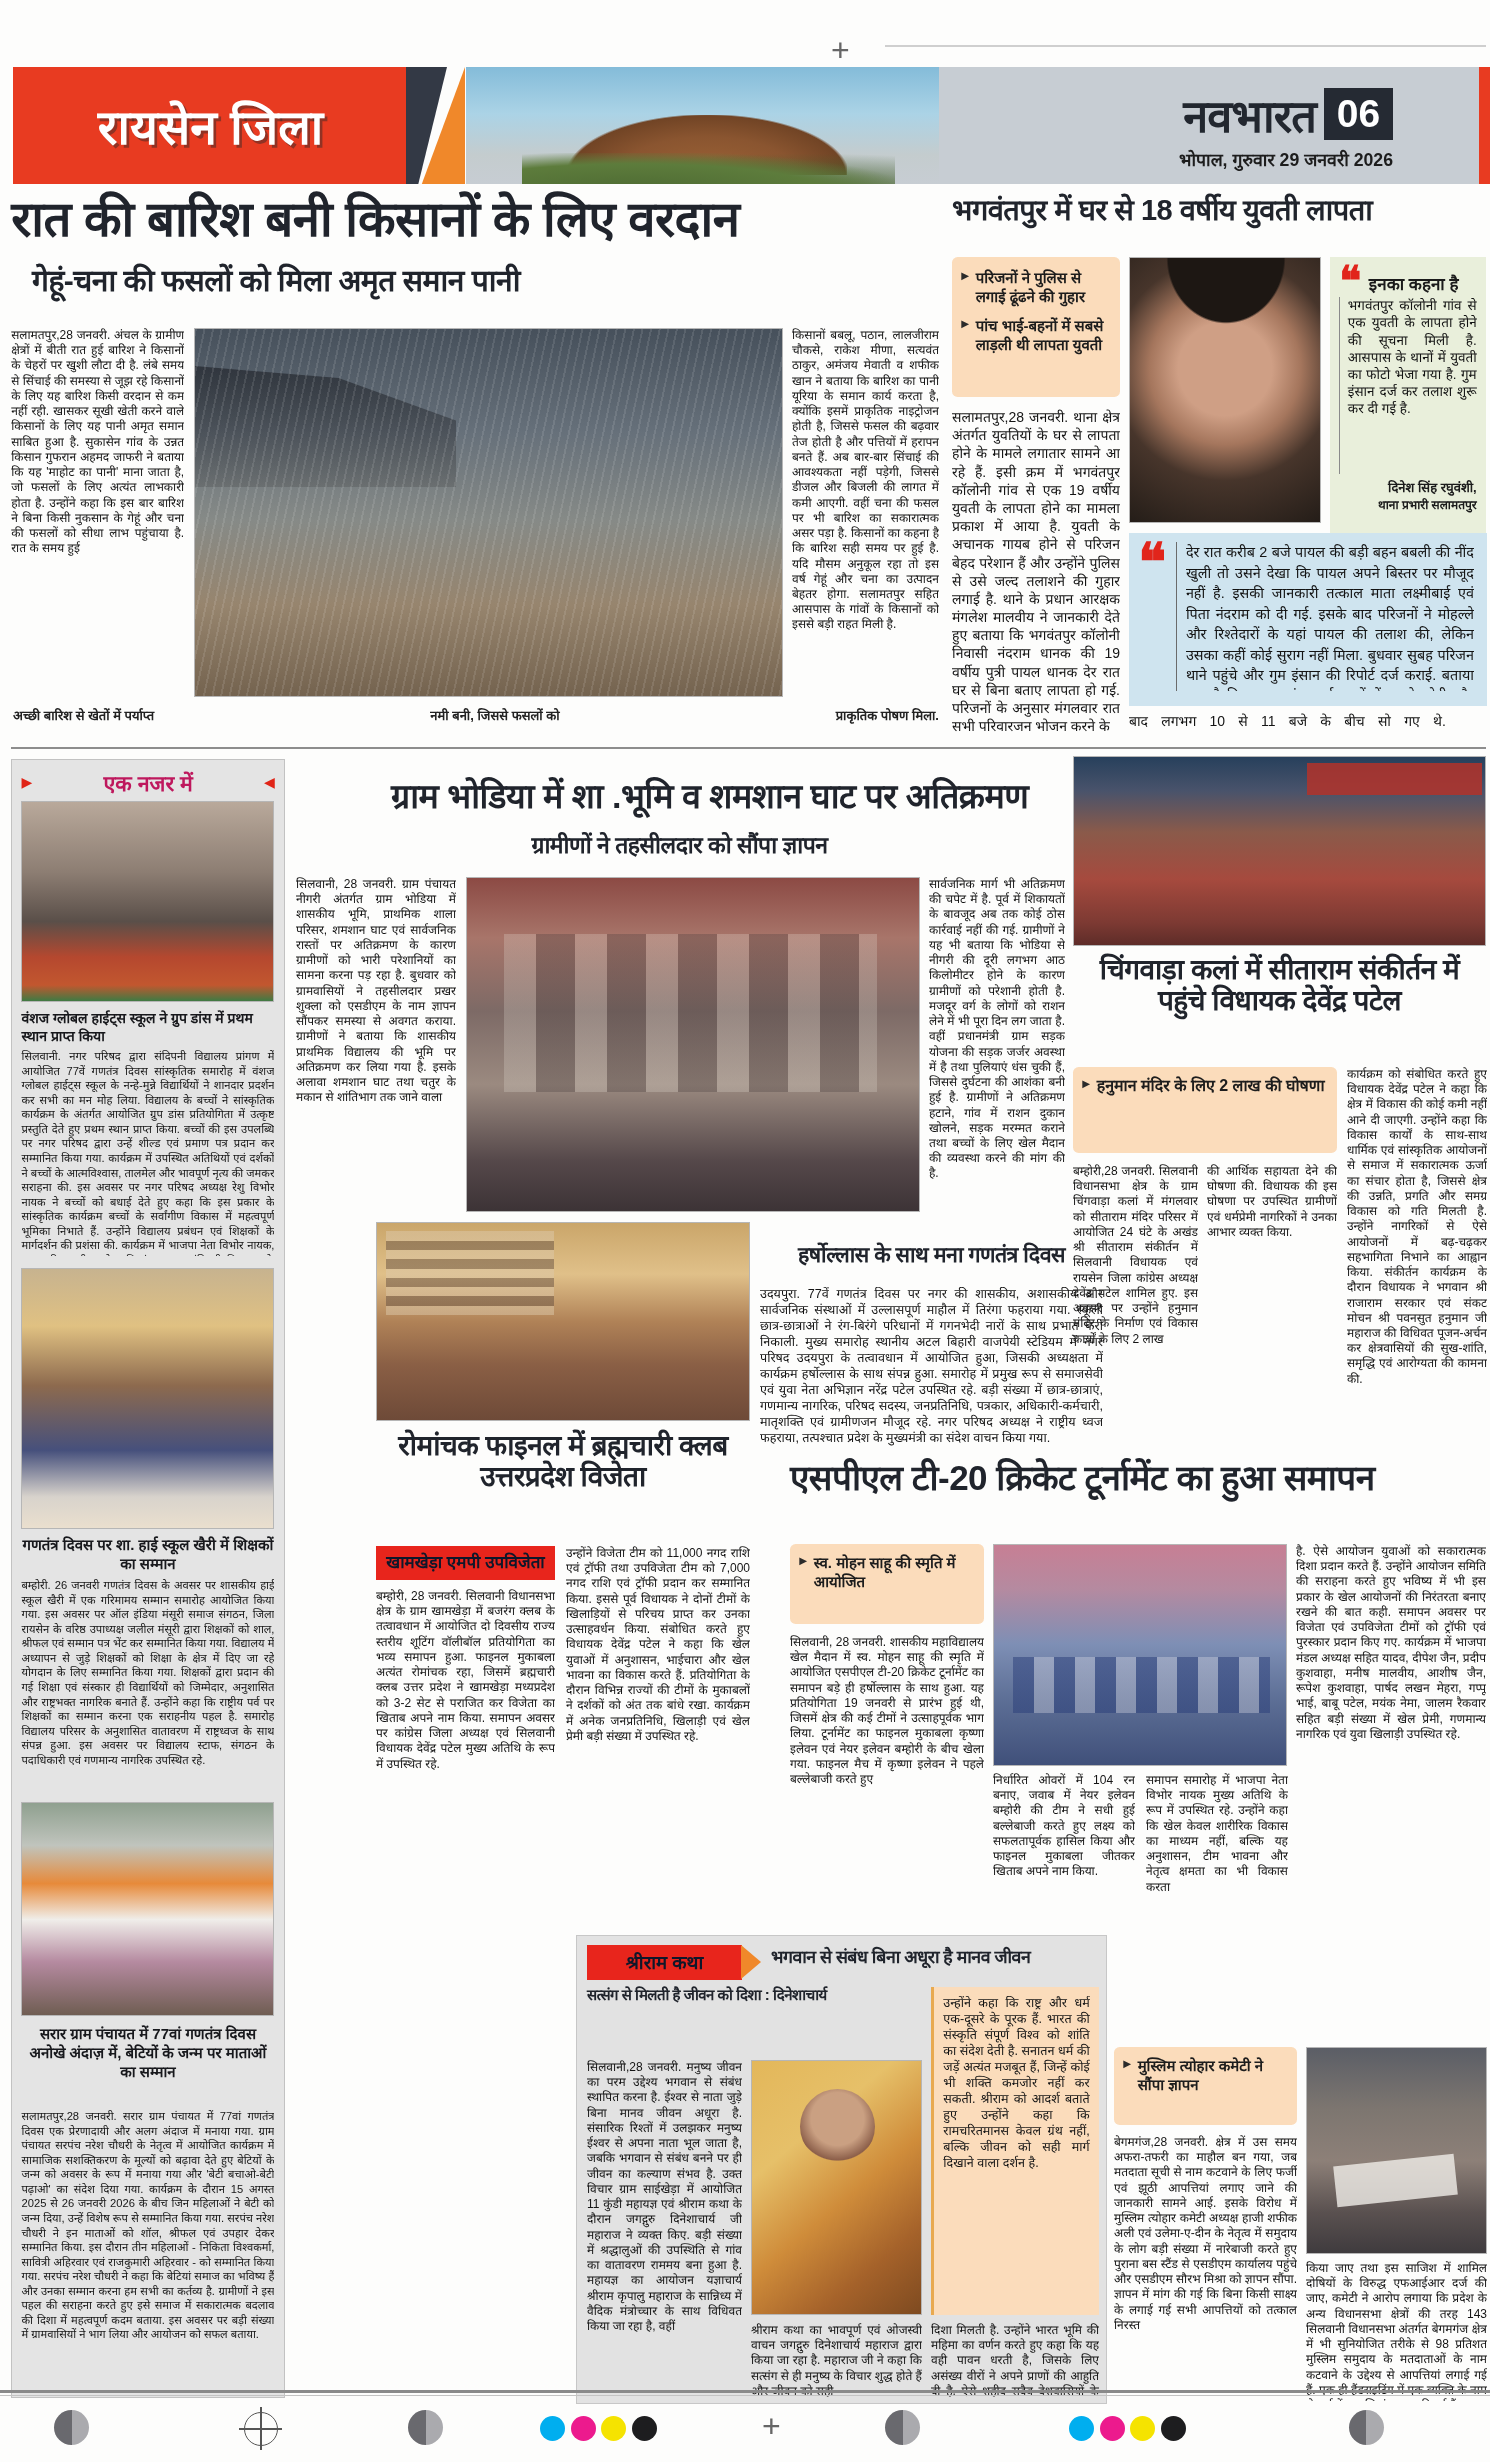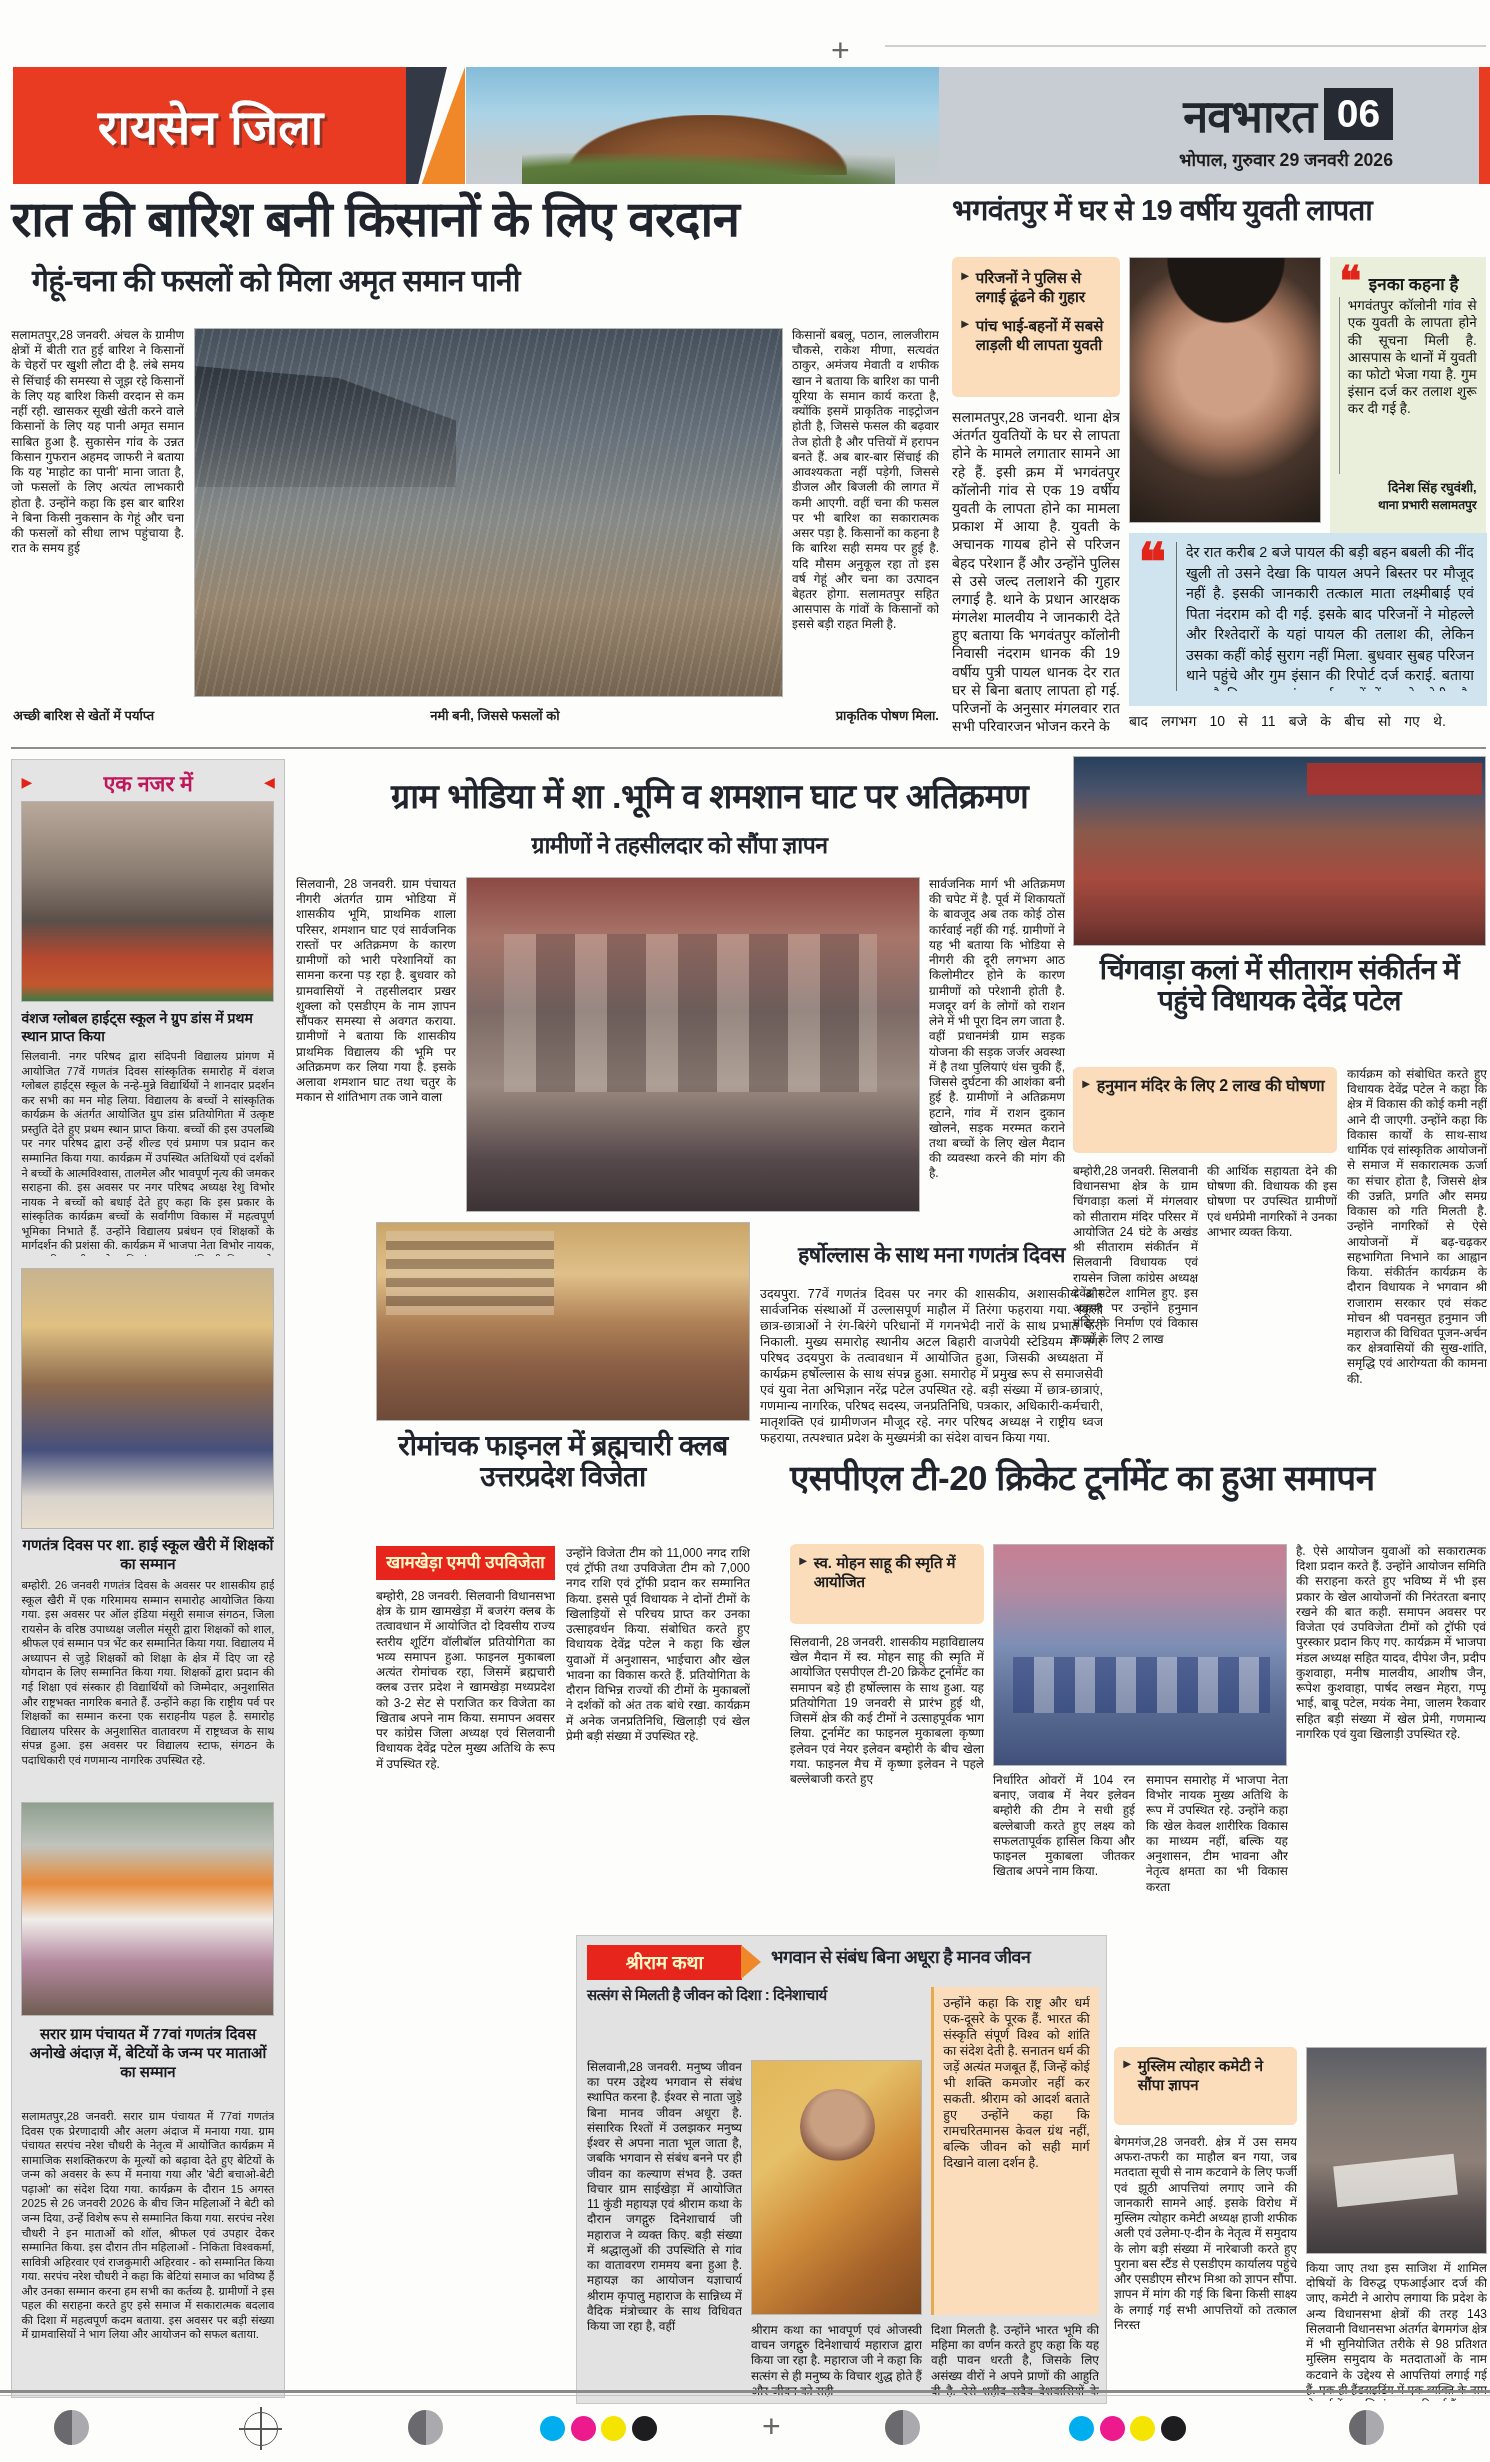--- a/index.html
+++ b/index.html
@@ -8,21 +8,21 @@
   .abs{position:absolute;}
   .hl{font-weight:bold;color:#20242c;line-height:1.12;letter-spacing:-0.5px;}
   .bt{font-size:12px;line-height:1.27;text-align:justify;color:#141414;overflow:hidden;}
   .ph{position:absolute;border:0.9px solid #b6b6b6;box-sizing:border-box;}
   .cap{font-size:13px;color:#222;font-weight:bold;}
   .peach{background:#fbdcbb;border-radius:5.6px;box-sizing:border-box;}
   .bullet-row{display:flex;gap:6.5px;align-items:flex-start;}
   .bullet-arrow{color:#2b2b2b;font-size:10.2px;line-height:1.5;}
   .bullet-txt{font-weight:bold;font-size:15px;line-height:1.28;color:#1d1d1d;}
   .qmark{color:#e1251b;font-size:52px;line-height:.8;font-weight:bold;font-family:"Liberation Serif",serif;}
-  .redtag{background:#e8251c;color:#fef9c3;font-weight:bold;text-align:center;box-sizing:border-box;}
+  .redtag{background:#e8251c;color:#0f172a;font-weight:bold;text-align:center;box-sizing:border-box;}
   .grayrail{background:#e4e4e4;border:1.9px solid #c2c2c2;box-sizing:border-box;}
   .railhl{font-weight:bold;font-size:14px;line-height:1.25;color:#17181c;}
   .railbt{font-size:11.2px;line-height:1.3;text-align:justify;color:#171717;overflow:hidden;}
   .ctr{text-align:center;}
   .rule{background:#9a9a9a;}
   .circle-split{width:35px;height:35px;border-radius:50%;background:linear-gradient(90deg,#69696e 50%,#aaaaae 50%);}
   .dot{width:25px;height:25px;border-radius:50%;display:inline-block;margin-right:5.6px;}
   .reg{width:32px;height:32px;border:1.9px solid #555;border-radius:50%;position:relative;}
   .reg:before,.reg:after{content:"";position:absolute;background:#555;}
   .reg:before{left:50%;top:-5.6px;width:1.9px;height:43px;margin-left:-0.9px;}
@@ -60,21 +60,21 @@
     <div class="abs" style="left:0;top:37px;width:261px;height:121px;background:linear-gradient(180deg,rgba(20,22,28,.55),rgba(60,60,60,.25));clip-path:polygon(0 0,55% 10%,100% 45%,100% 100%,0 100%);"></div>
     <div class="abs" style="left:0;top:0;width:100%;height:100%;background:repeating-linear-gradient(102deg,rgba(255,255,255,.10) 0 1.9px,transparent 1.9px 8.4px);"></div>
   </div>
   <div class="abs bt" style="left:792px;top:328px;width:147px;height:376px;">किसानों बबलू, पठान, लालजीराम चौकसे, राकेश मीणा, सत्यवंत ठाकुर, अमंजय मेवाती व शफीक खान ने बताया कि बारिश का पानी यूरिया के समान कार्य करता है, क्योंकि इसमें प्राकृतिक नाइट्रोजन होती है, जिससे फसल की बढ़वार तेज होती है और पत्तियों में हरापन बनते हैं. अब बार-बार सिंचाई की आवश्यकता नहीं पड़ेगी, जिससे डीजल और बिजली की लागत में कमी आएगी. वहीं चना की फसल पर भी बारिश का सकारात्मक असर पड़ा है. किसानों का कहना है कि बारिश सही समय पर हुई है. यदि मौसम अनुकूल रहा तो इस वर्ष गेहूं और चना का उत्पादन बेहतर होगा. सलामतपुर सहित आसपास के गांवों के किसानों को इससे बड़ी राहत मिली है.</div>
   <div class="abs" style="left:13px;top:706px;width:926px;display:flex;justify-content:space-between;">
     <span class="cap">अच्छी बारिश से खेतों में पर्याप्त</span>
     <span class="cap">नमी बनी, जिससे फसलों को</span>
     <span class="cap">प्राकृतिक पोषण मिला.</span>
   </div>
 
-  <div class="abs hl" style="left:952px;top:194px;width:535px;font-size:29px;">भगवंतपुर में घर से 19 वर्षीय युवती लापता</div>
+  <div class="abs hl" style="left:952px;top:194px;width:535px;font-size:29px;">भगवंतपुर में घर से 18 वर्षीय युवती लापता</div>
   <div class="abs peach" style="left:952px;top:257px;width:168px;height:140px;padding:11.2px 9.3px;">
     <div class="bullet-row">
       <span class="bullet-arrow">▶</span>
       <span class="bullet-txt">परिजनों ने पुलिस से लगाई ढूंढने की गुहार</span>
     </div>
     <div class="bullet-row" style="margin-top:9.3px;">
       <span class="bullet-arrow">▶</span>
       <span class="bullet-txt">पांच भाई-बहनों में सबसे लाड़ली थी लापता युवती</span>
     </div>
   </div>

